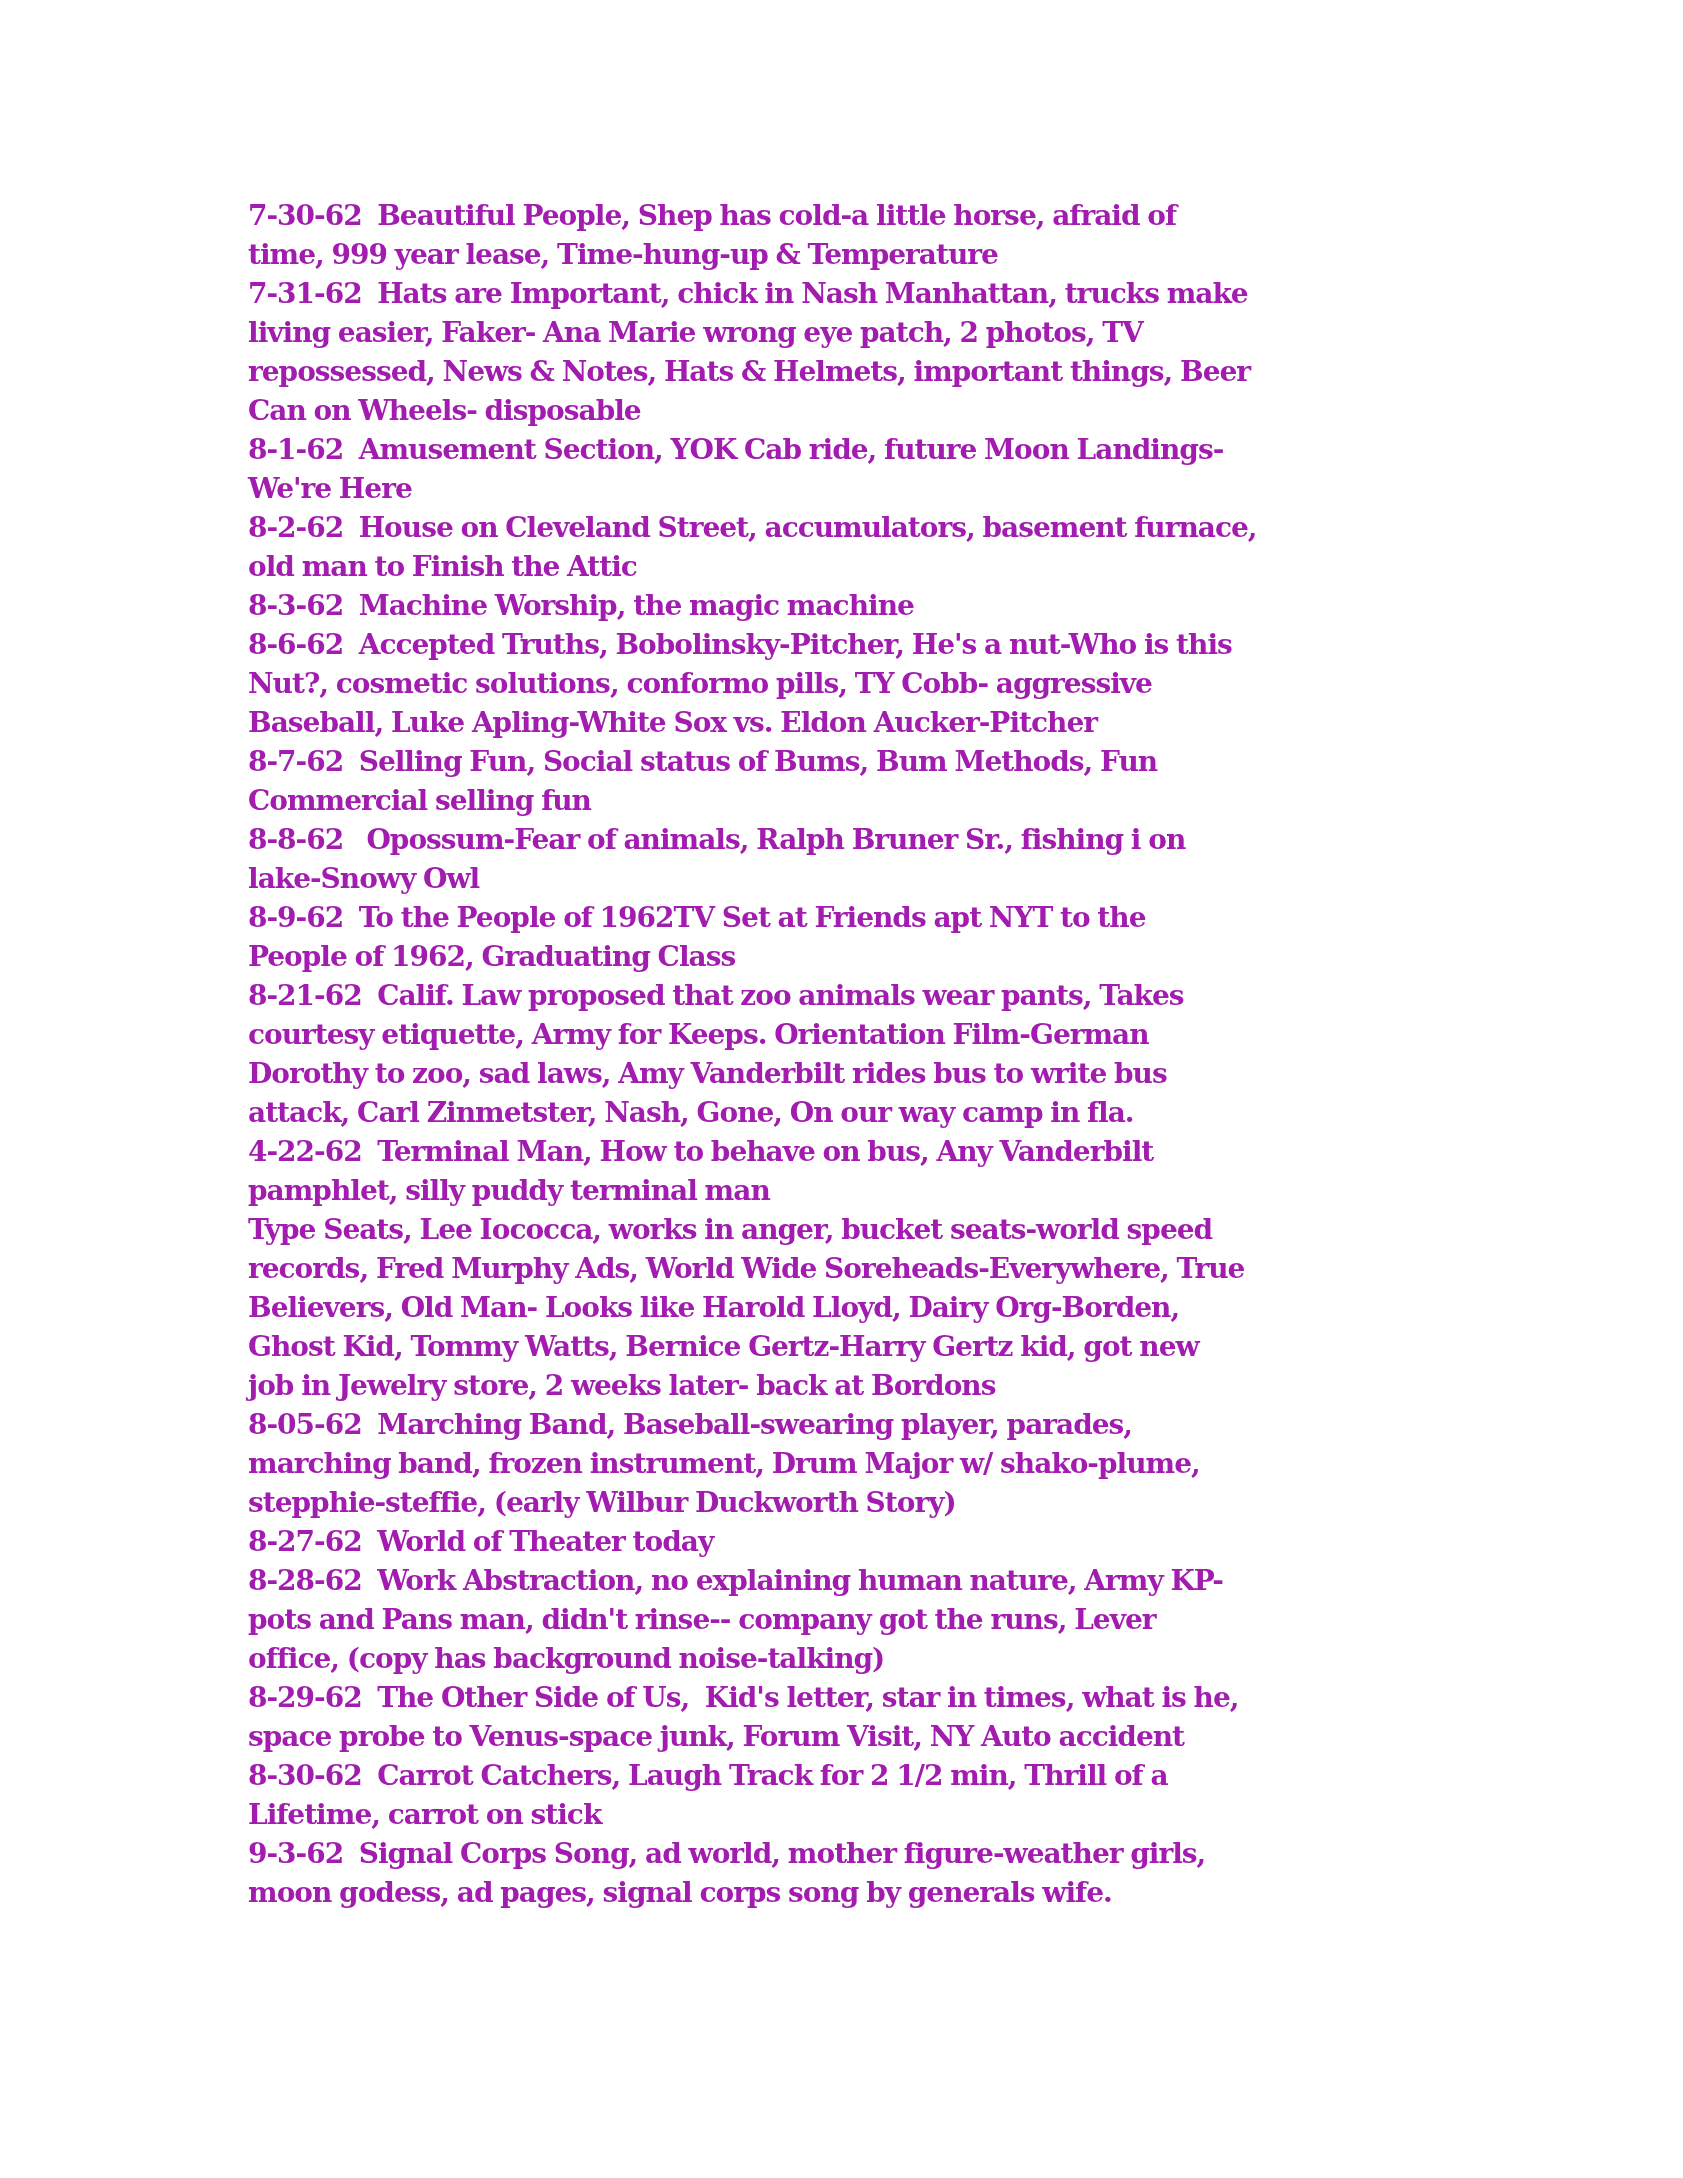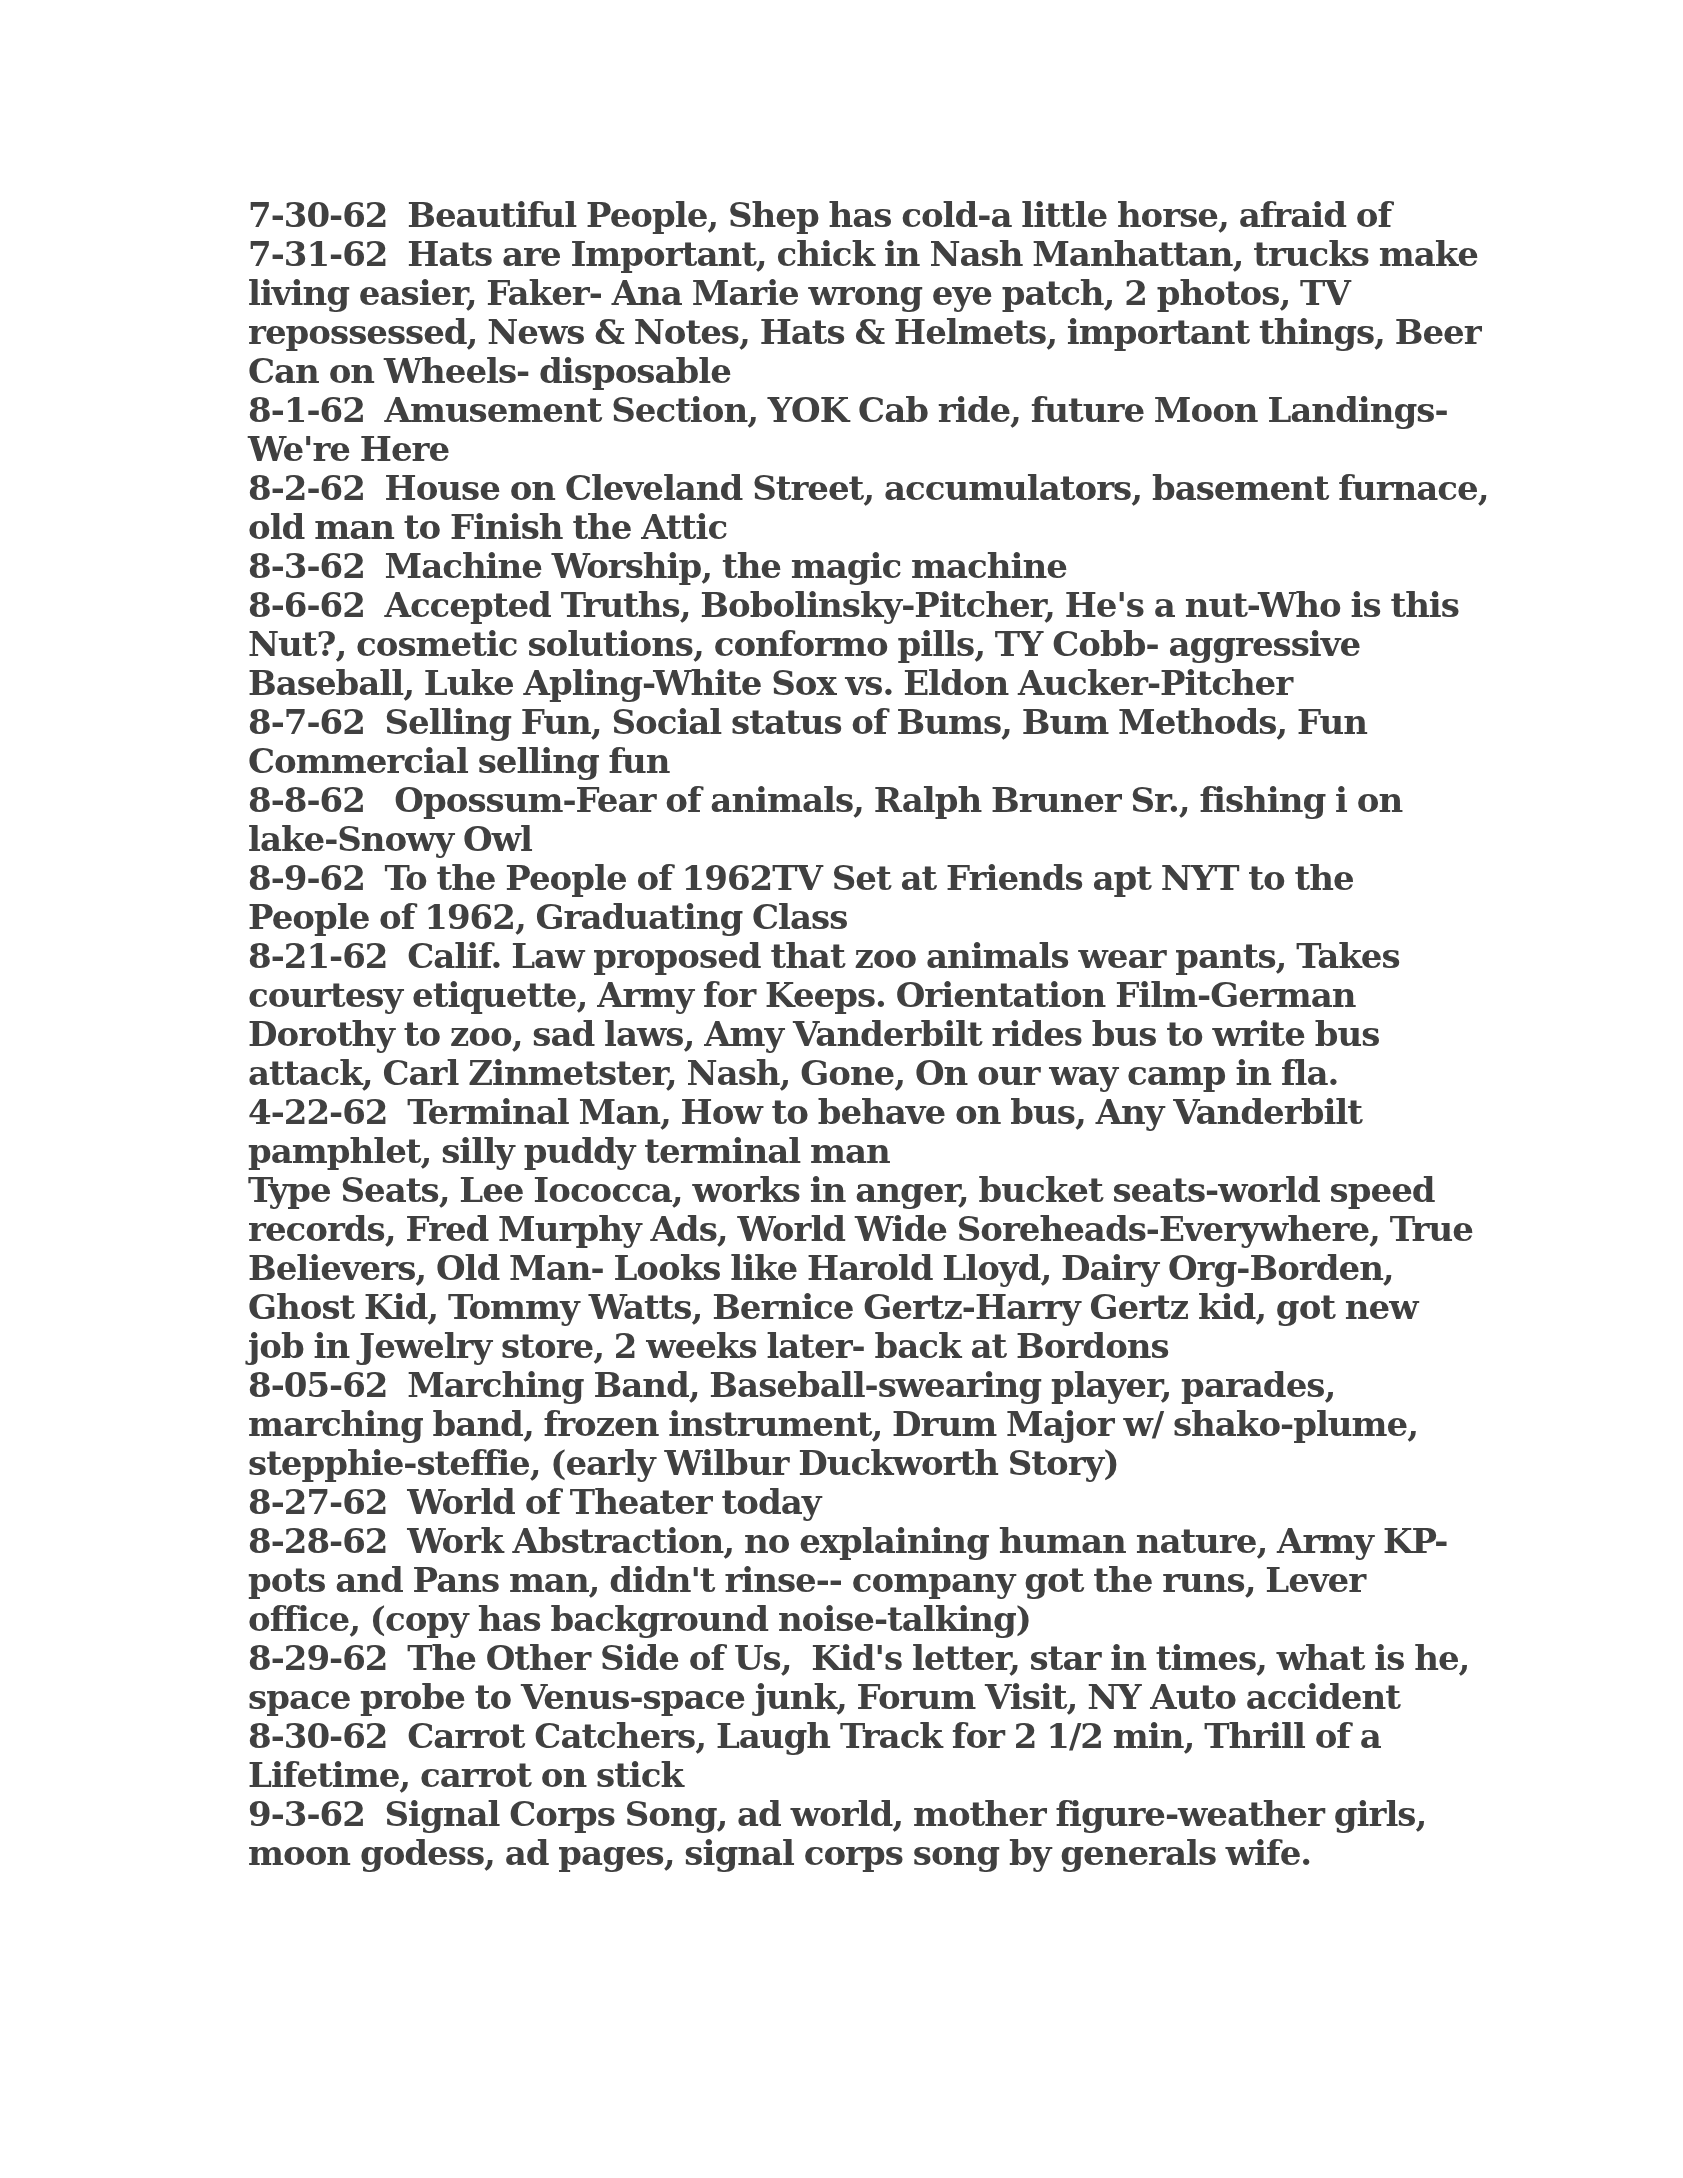--- a/index.html
+++ b/index.html
@@ -20,38 +20,39 @@
     top: 0;
     width: 1683px;
     height: 2178px;
     background: #ffffff;
   }
   .doc-text {
     position: absolute;
     left: 248px;
     top: 196px;
     width: 1257px;
-    color: #404040;
+    color: #a21caf;
     font-weight: bold;
-    font-size: 34px;
+    font-size: 28px;
     line-height: 39px;
     letter-spacing: -1px;
     word-spacing: -1px;
   }
   .line {
     white-space: pre;
     height: 39px;
   }
 </style>
 </head>
 <body>
 
 <div class="page">
   <div class="doc-text">
       <div class="line">7-30-62  Beautiful People, Shep has cold-a little horse, afraid of</div>
+      <div class="line">time, 999 year lease, Time-hung-up &amp; Temperature</div>
       <div class="line">7-31-62  Hats are Important, chick in Nash Manhattan, trucks make</div>
       <div class="line">living easier, Faker- Ana Marie wrong eye patch, 2 photos, TV</div>
       <div class="line">repossessed, News &amp; Notes, Hats &amp; Helmets, important things, Beer</div>
       <div class="line">Can on Wheels- disposable</div>
       <div class="line">8-1-62  Amusement Section, YOK Cab ride, future Moon Landings-</div>
       <div class="line">We're Here</div>
       <div class="line">8-2-62  House on Cleveland Street, accumulators, basement furnace,</div>
       <div class="line">old man to Finish the Attic</div>
       <div class="line">8-3-62  Machine Worship, the magic machine</div>
       <div class="line">8-6-62  Accepted Truths, Bobolinsky-Pitcher, He's a nut-Who is this</div>

